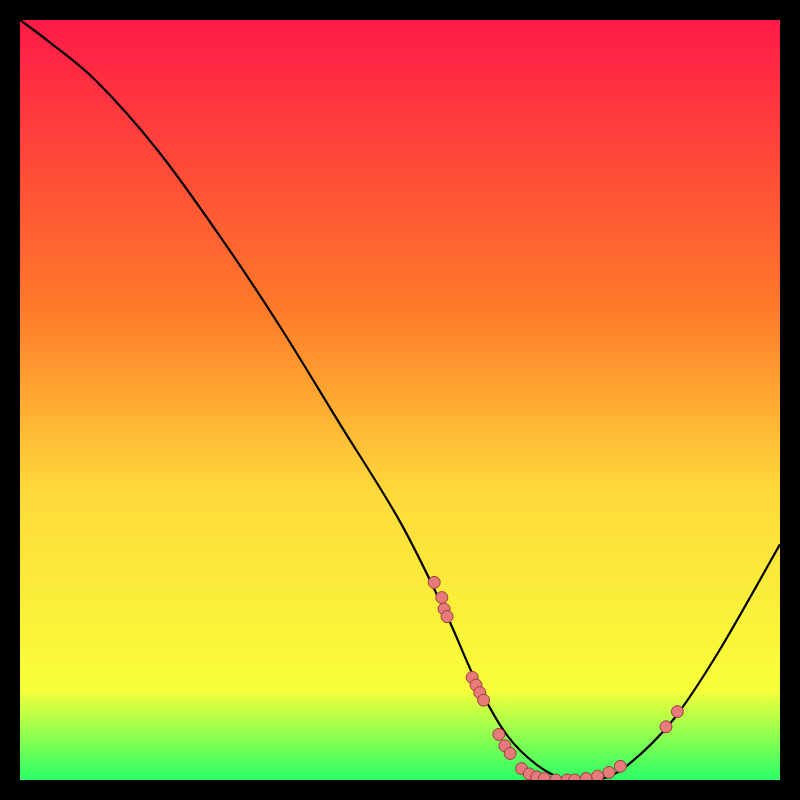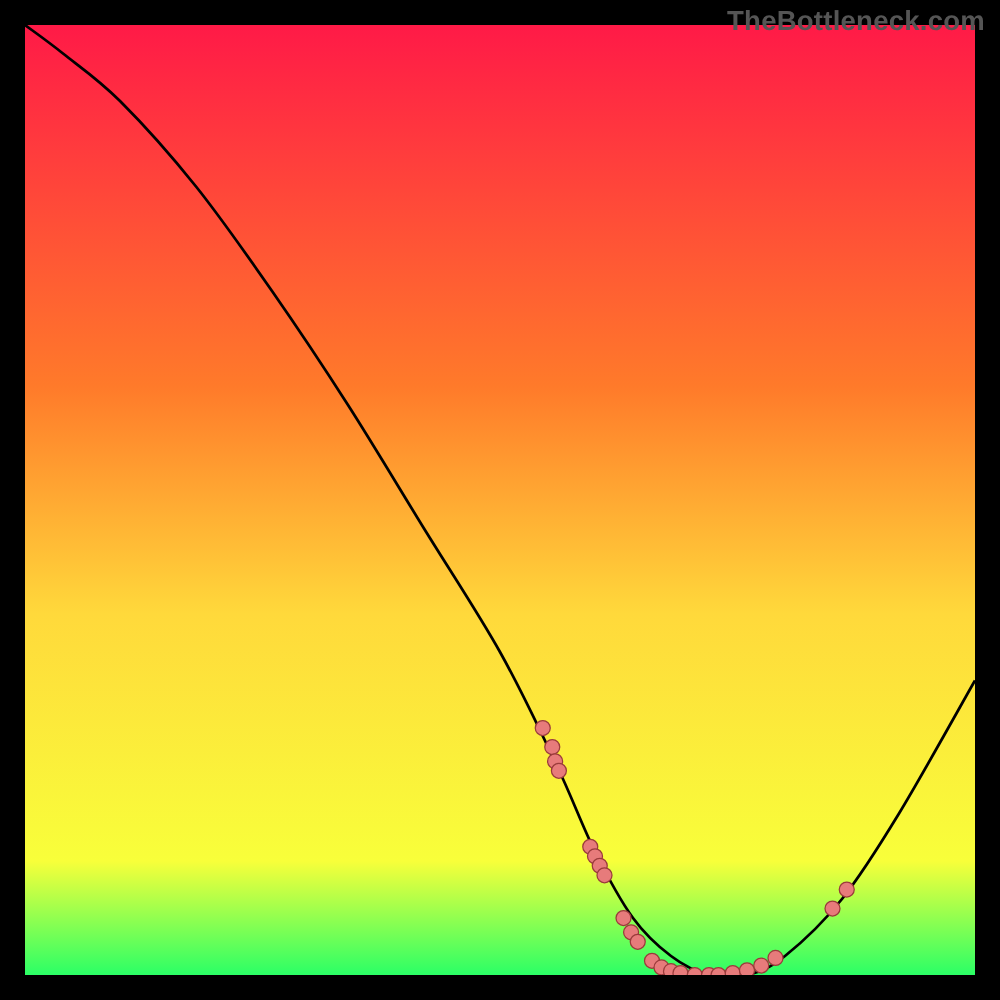--- a/index.html
+++ b/index.html
@@ -27,21 +27,20 @@
     top: 20px;
     width: 760px;
     height: 760px;
   }
   svg { display: block; }
 </style>
 </head>
 <body>
 
 <div class="frame">
-  <div class="watermark">TheBottleneck.com</div>
 
   <div class="plot">
     <svg id="chart-svg" width="760" height="760" viewBox="0 0 760 760">
       <defs>
         <linearGradient id="bg-grad" x1="0" y1="0" x2="0" y2="1">
           <stop id="g0" offset="0%" stop-color="#ff1a47"></stop>
           <stop id="g1" offset="38%" stop-color="#ff7a2a"></stop>
           <stop id="g2" offset="62%" stop-color="#ffd93b"></stop>
           <stop id="g3" offset="88%" stop-color="#f8ff3a"></stop>
           <stop id="g4" offset="100%" stop-color="#2bff66"></stop>

